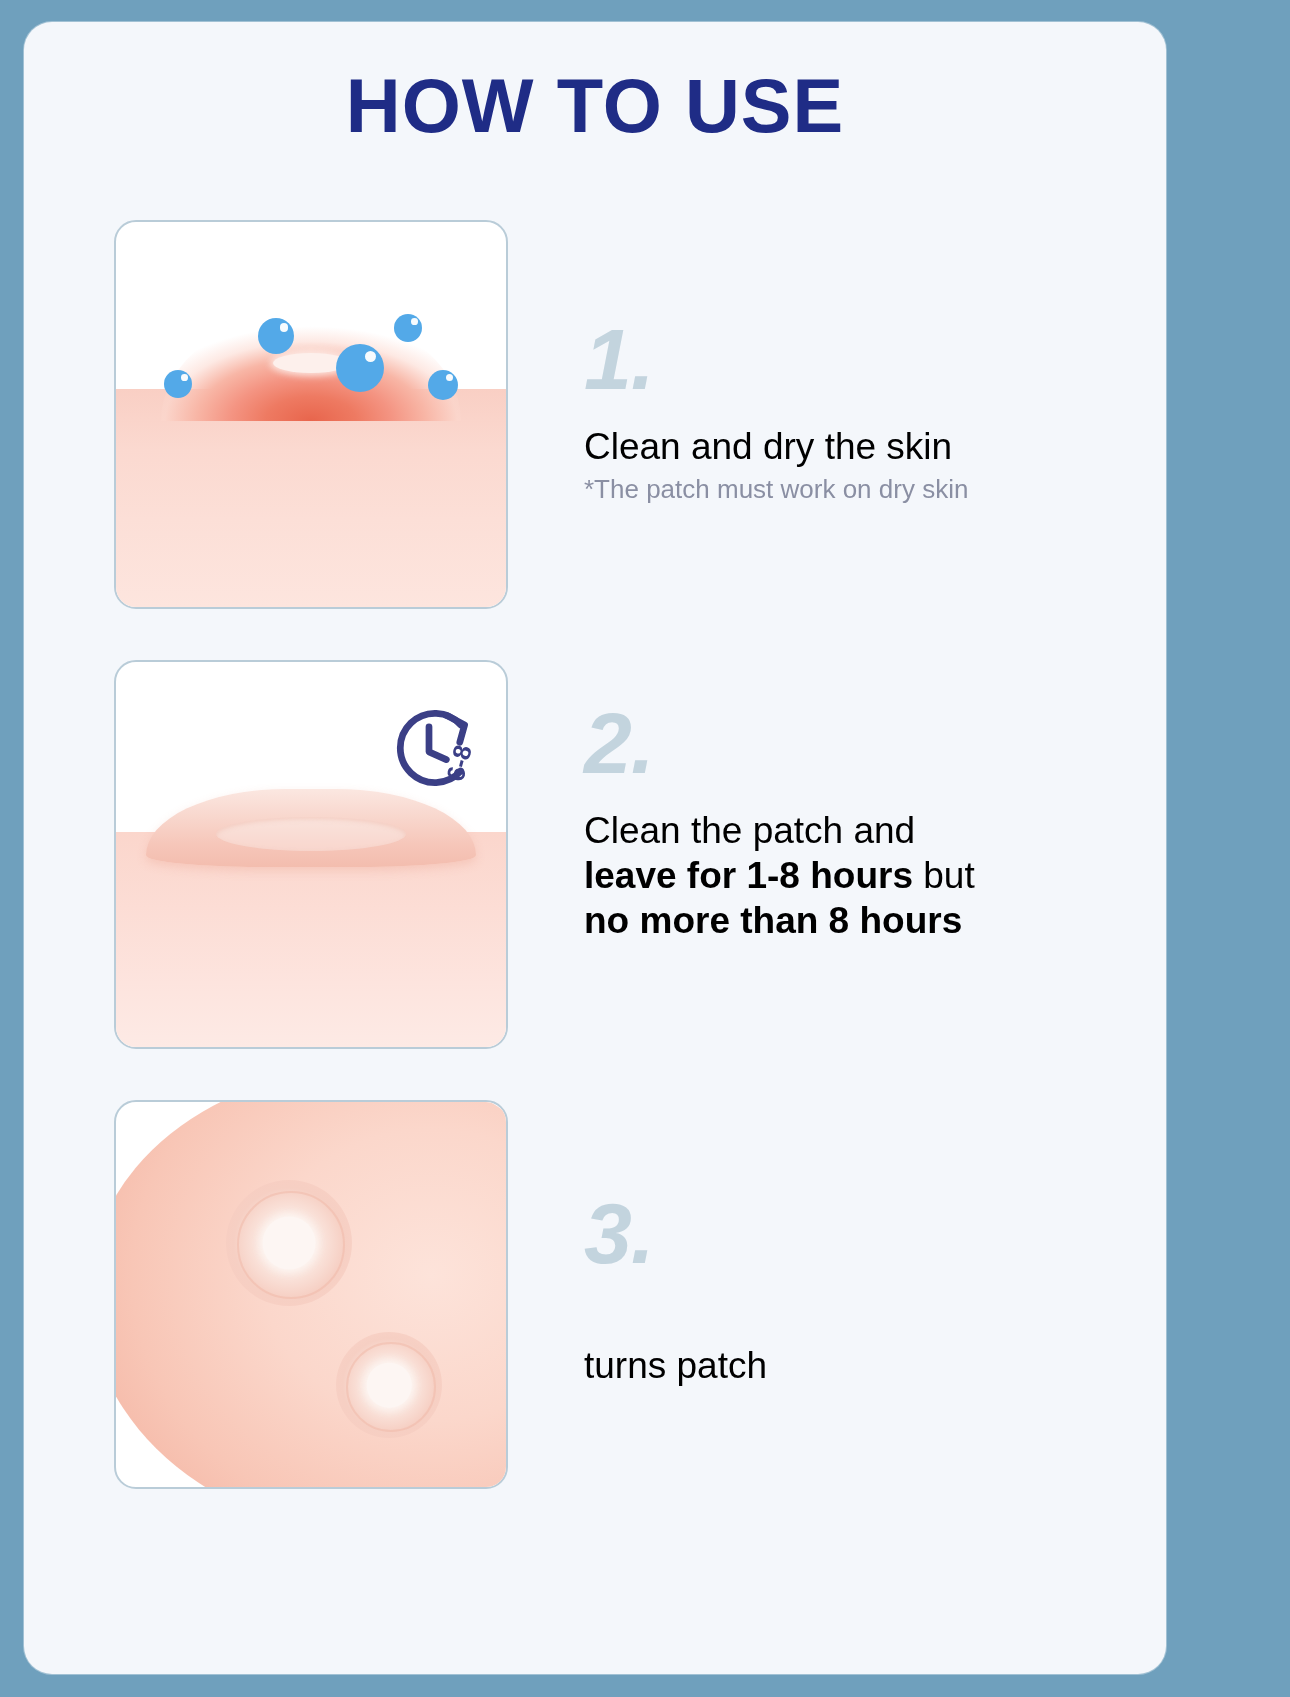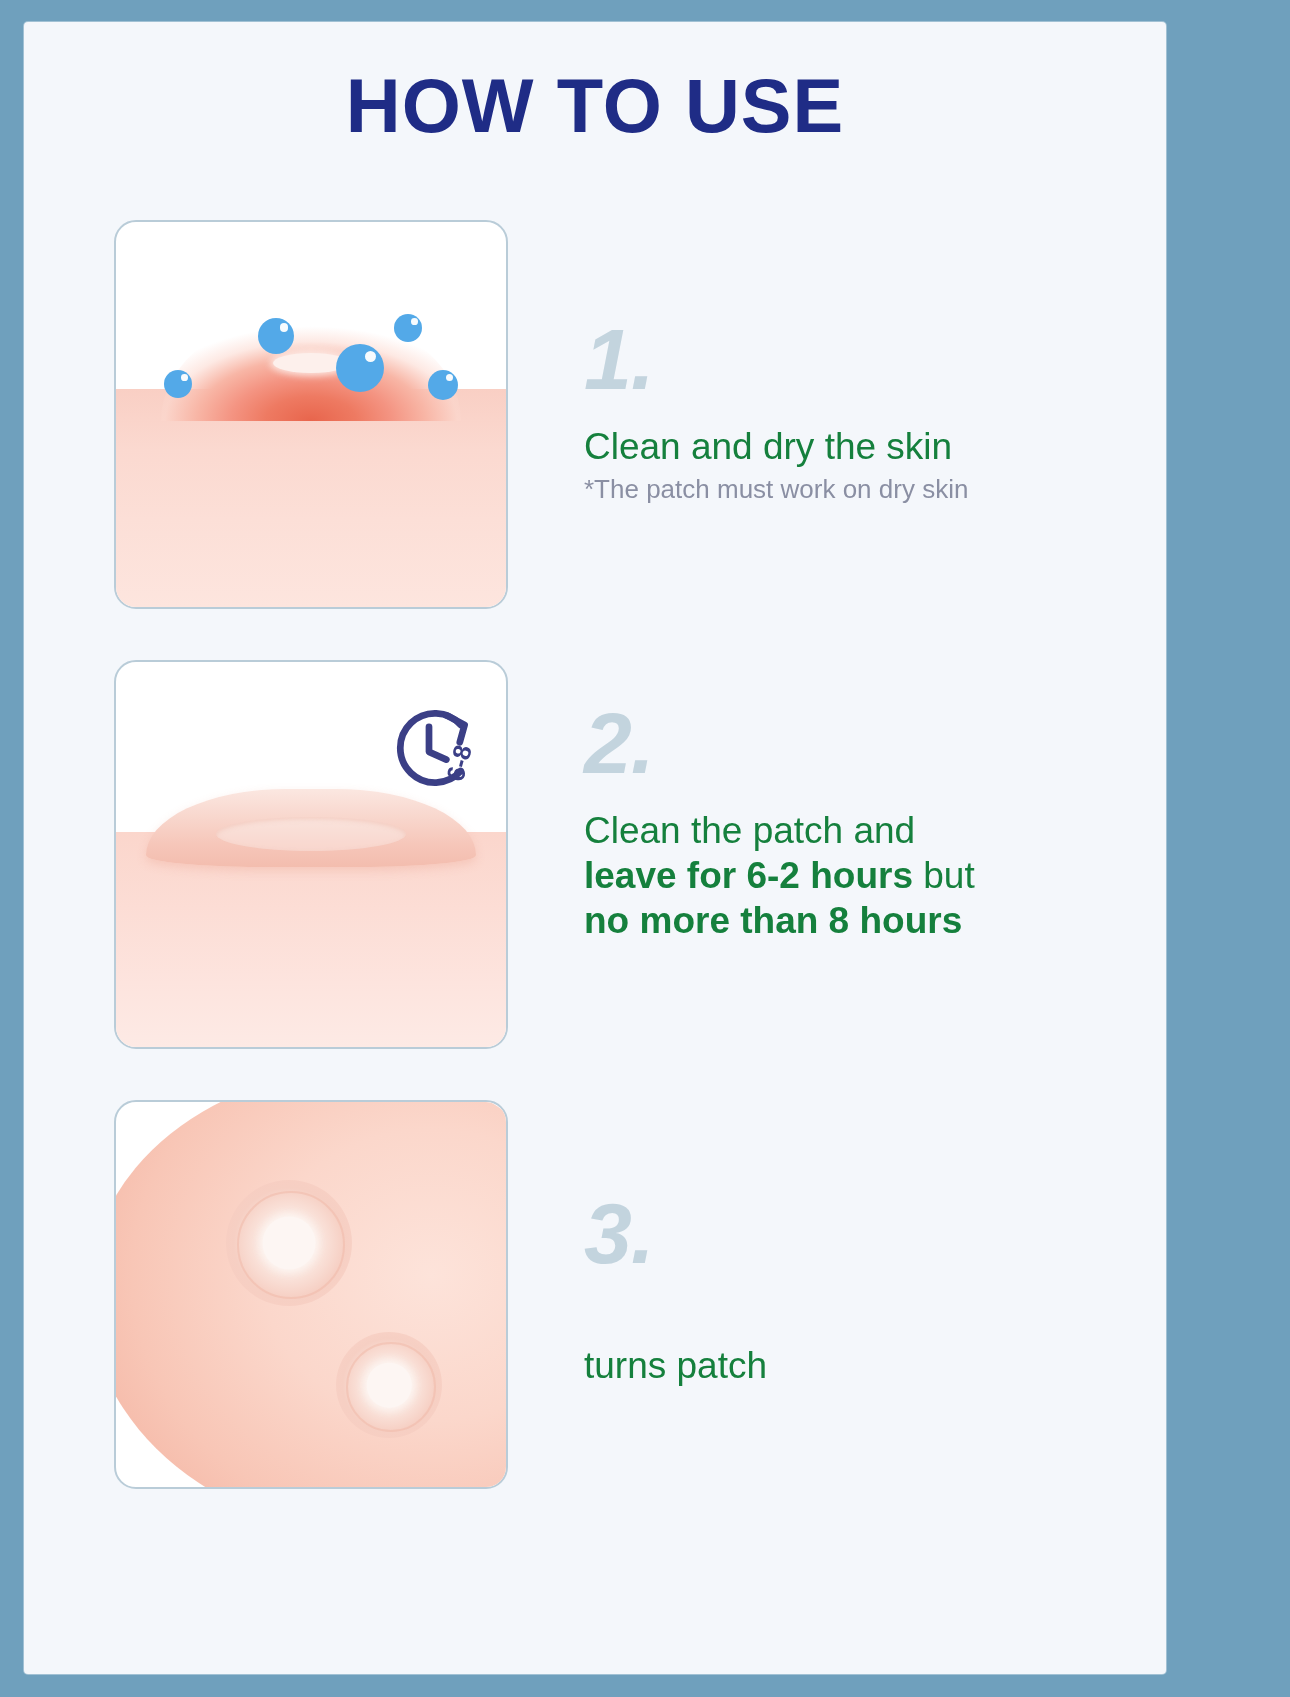--- a/index.html
+++ b/index.html
@@ -14,21 +14,21 @@
     overflow: hidden;
   }
 
   .poster {
     position: absolute;
     left: 24px;
     top: 22px;
     width: 1142px;
     height: 1652px;
     background: #f4f7fb;
-    border-radius: 4px;
+    border-radius: 28px;
     box-shadow: 0 0 0 1px rgba(255,255,255,0.35);
     overflow: hidden;
   }
 
   .title {
     text-align: center;
     color: #1f2c86;
     font-size: 76px;
     font-weight: bold;
     letter-spacing: 1px;
@@ -189,21 +189,21 @@
   }
   .step-num {
     font-size: 86px;
     font-weight: bold;
     font-style: italic;
     color: #c3d4de;
     line-height: 1;
     letter-spacing: -1px;
   }
   .step-body {
-    color: #15803d;
+    color: #000000;
     font-size: 37px;
     line-height: 1.22;
     margin-top: 22px;
     font-weight: normal;
   }
   .step-body b {
     font-weight: bold;
   }
   .step-note {
     color: #8a8fa3;
@@ -257,21 +257,21 @@
           <g transform="translate(100,72) rotate(-75)">
             <text x="0" y="0" fill="#3b3f86" font-family="'Liberation Sans', sans-serif" font-size="26" font-weight="bold" text-anchor="middle">6-8</text>
           </g>
         </svg>
       </div>
 
       <div class="text-col" style="top:40px;">
         <div class="step-num">2.</div>
         <div class="step-body">
           <span>Clean the patch and</span><br>
-          <b>leave for 6-2 hours</b><span> but</span><br>
+          <b>leave for 1-8 hours</b><span> but</span><br>
           <b>no more than 8 hours</b>
         </div>
       </div>
     </div>
 
     <div class="step">
 
       <div class="frame">
         <div class="sk3-cheek"></div>
         <div class="sk3-patchdot" style="left:110px;top:78px;width:126px;height:126px;"></div>

